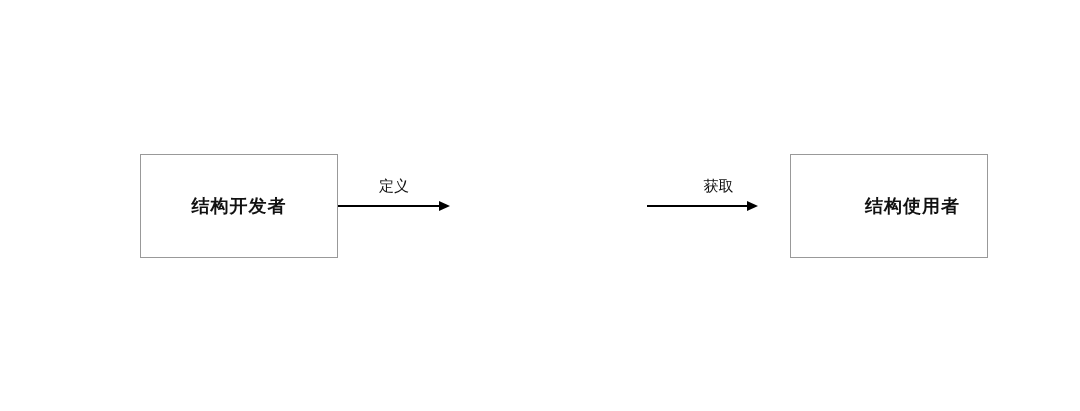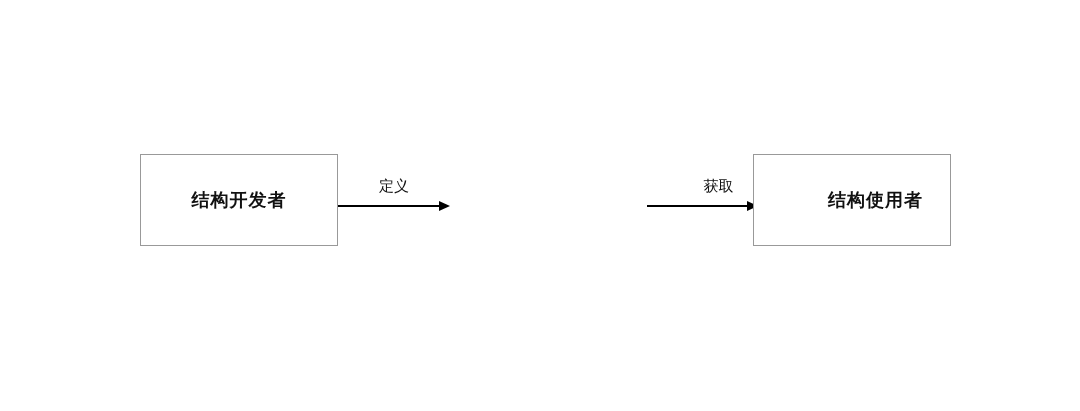--- a/index.html
+++ b/index.html
@@ -12,21 +12,21 @@
     width: 1080px;
     height: 411px;
     background: #ffffff;
     font-family: "Liberation Sans", sans-serif;
     overflow: hidden;
   }
   .node {
     position: absolute;
     top: 154px;
     width: 198px;
-    height: 92px;
+    height: 104px;
     box-sizing: border-box;
     border: 1.5px solid #999999;
     background: #ffffff;
     display: flex;
     align-items: center;
     justify-content: center;
   }
   .node-label {
     font-size: 18px;
     font-weight: 600;
@@ -55,21 +55,21 @@
     position: absolute;
     top: 201px;
     width: 0;
     height: 0;
     border-left: 11px solid #000000;
     border-top: 5px solid transparent;
     border-bottom: 5px solid transparent;
   }
   #node-developer { left: 140px; }
   #node-structure { left: 450px; }
-  #node-user      { left: 753px; padding-left: 47px; }
+  #node-user      { left: 790px; padding-left: 47px; }
   #edge1-label { left: 338px; width: 112px; }
   #edge1-line  { left: 338px; width: 101px; }
   #edge1-head  { left: 439px; }
   #edge2-label { left: 647px; width: 111px; padding-left: 16px; }
   #edge2-line  { left: 647px; width: 100px; }
   #edge2-head  { left: 747px; }
 </style>
 </head>
 <body>
 

